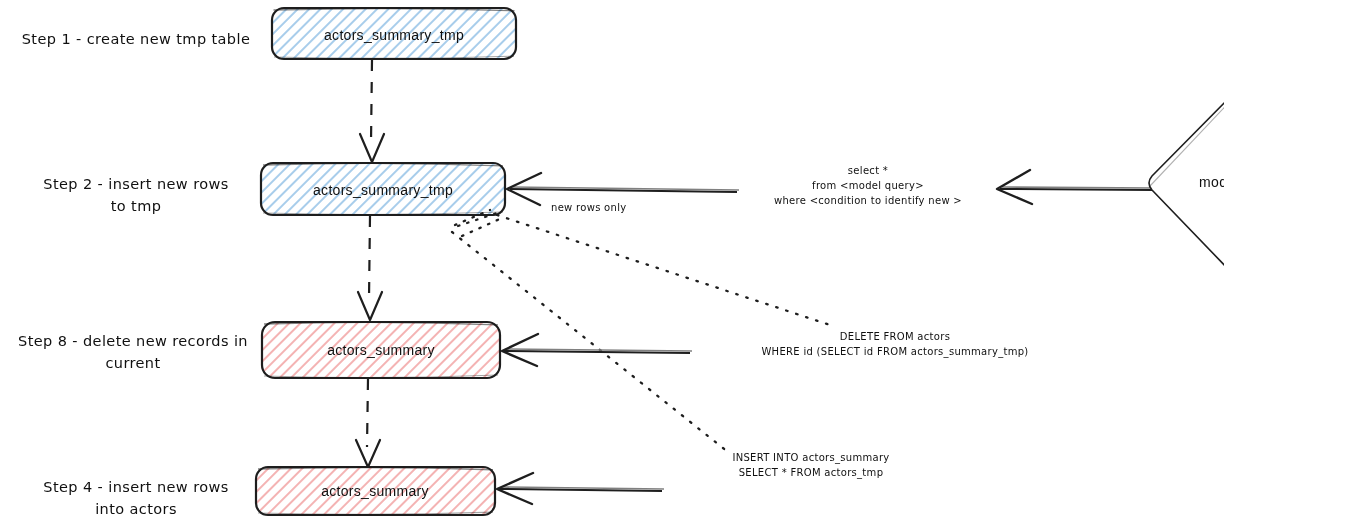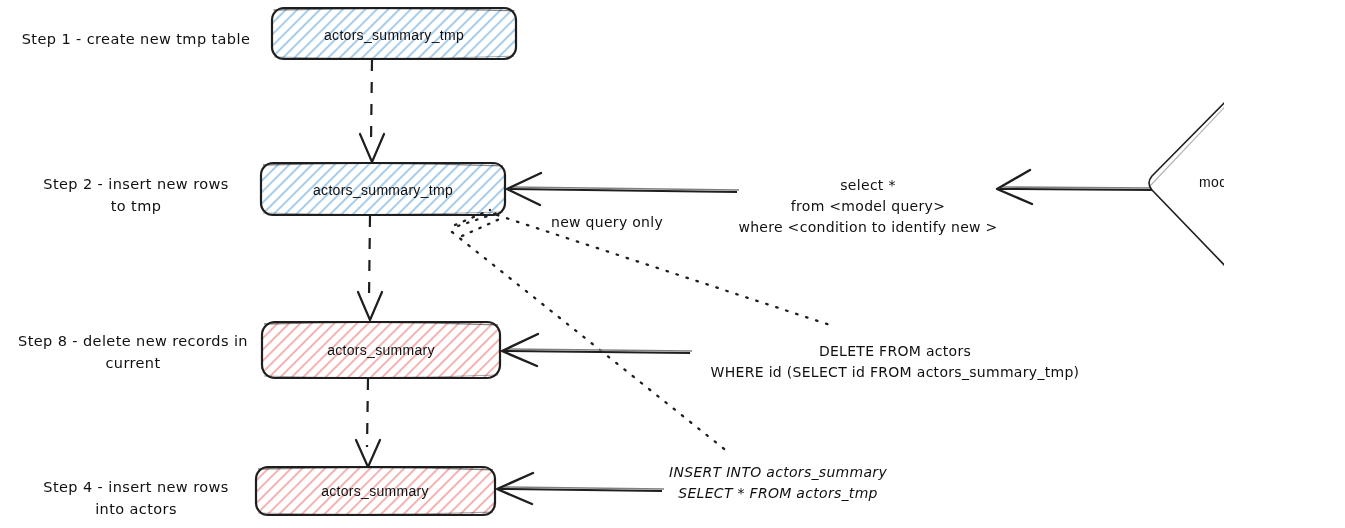--- a/index.html
+++ b/index.html
@@ -40,26 +40,25 @@
     color: #101010;
     letter-spacing: 0.3px;
     text-align: center;
     white-space: nowrap;
     transform: translate(-50%, -50%);
     pointer-events: none;
   }
   .edge-text {
     position: absolute;
     font-family: "DejaVu Sans", sans-serif;
-    font-size: 14px;
+    font-size: 10px;
     color: #101010;
     letter-spacing: 0.3px;
     line-height: 1.5;
     white-space: pre-line;
-    margin-top: 12px;
   }
   .edge-text.center { text-align: center; }
   .edge-text.left   { text-align: left; }
 </style>
 </head>
 <body>
 
 <div id="canvas">
 
   <svg class="layer" viewBox="0 0 1345 528">
@@ -169,25 +168,25 @@
   <div class="node-text" style="left:394px; top:35px;">actors_summary_tmp</div>
 
   <div class="node-text" style="left:383px; top:190px;">actors_summary_tmp</div>
 
   <div class="node-text" style="left:381px; top:350px;">actors_summary</div>
 
   <div class="node-text" style="left:375px; top:491px;">actors_summary</div>
 
   <div class="node-text" style="left:1241px; top:182px;">model delete</div>
 
-  <div class="edge-text left" style="left:551px; top:200px;">new query only</div>
+  <div class="edge-text left" style="left:551px; top:200px;">new rows only</div>
 
   <div class="edge-text center" style="left:728px; top:163px; width:280px;">select *
 from &lt;model query&gt;
 where &lt;condition to identify new &gt;</div>
 
   <div class="edge-text center" style="left:686px; top:329px; width:418px;">DELETE FROM actors
 WHERE id (SELECT id FROM actors_summary_tmp)</div>
 
-  <div class="edge-text center" style="left:643px; top:450px; width:270px;font-style:italic;">INSERT INTO actors_summary
+  <div class="edge-text center" style="left:676px; top:450px; width:270px;">INSERT INTO actors_summary
 SELECT * FROM actors_tmp</div>
 
 </div>
 
 </body></html>

